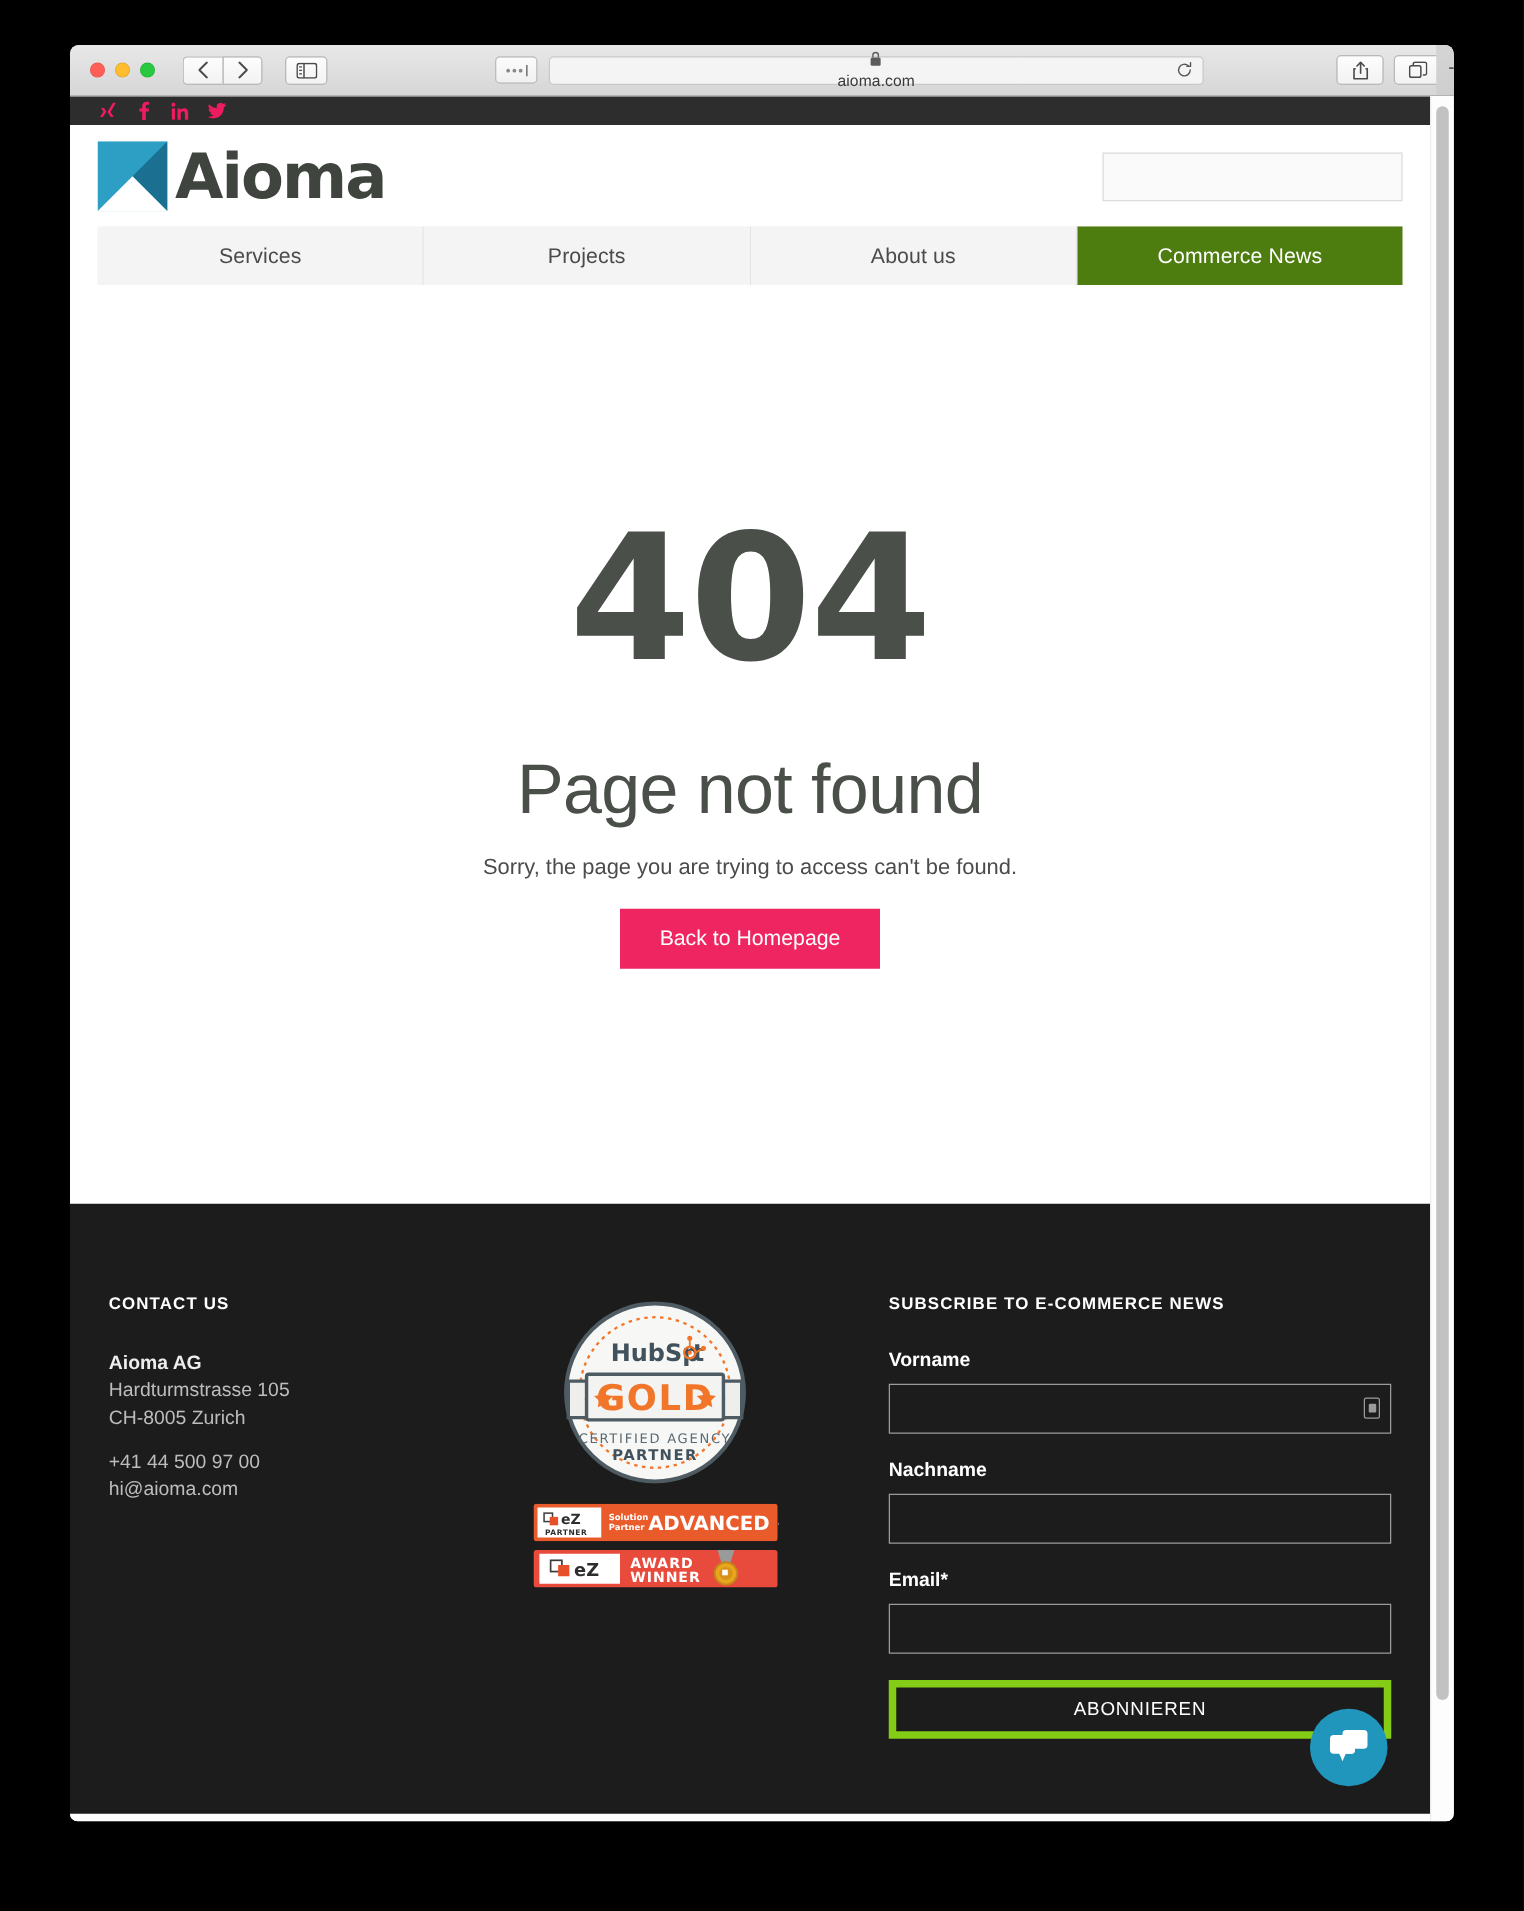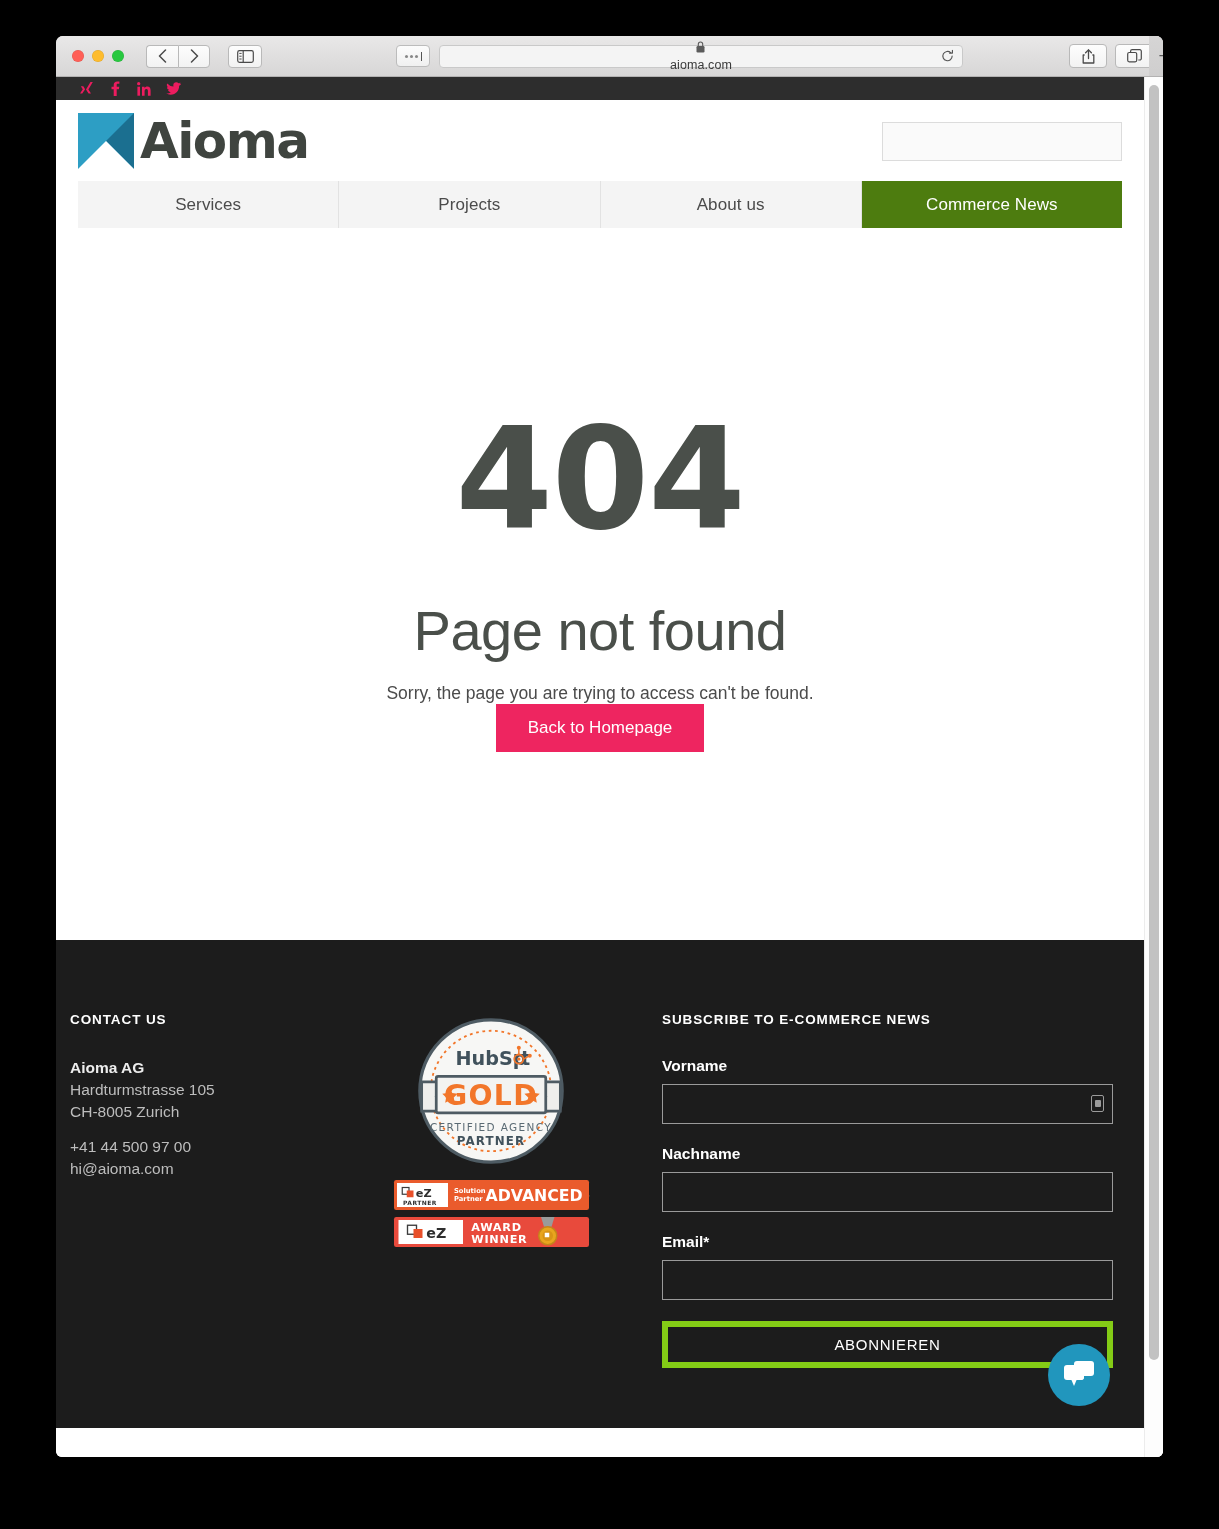--- a/index.html
+++ b/index.html
@@ -196,36 +196,38 @@
     margin-top: 52px;
     font-size: 56px;
     color: #4a4f4a;
     font-weight: normal;
     line-height: 1.05;
     letter-spacing: -0.5px;
   }
   .subtext { margin-top: 22px; font-size: 17.5px; color: #4b4b4b; }
   .cta-btn {
     display: inline-block;
+    margin-top: 23px;
     background: #ee2560;
     color: #fff;
     border: none;
     font-size: 17px;
     padding: 14px 32px;
     cursor: pointer;
     font-family: "Liberation Sans", sans-serif;
   }
 
   
   .footer {
     background: #1c1c1c;
-    padding: 72px 22px 60px 14px;
+    padding: 72px 22px 60px 31px;
     display: flex;
     position: relative;
     min-height: 404px;
+    gap: 16px;
   }
   .footer-col-left { width: 285px; padding-left: 0; }
   .footer-col-mid { width: 272px; display: flex; flex-direction: column; align-items: center; padding-top: 6px; }
   .footer-col-right { flex: 1; padding-left: 35px; padding-right: 9px; }
 
   .foot-title {
     font-size: 13.5px;
     font-weight: bold;
     color: #fff;
     letter-spacing: 0.9px;

